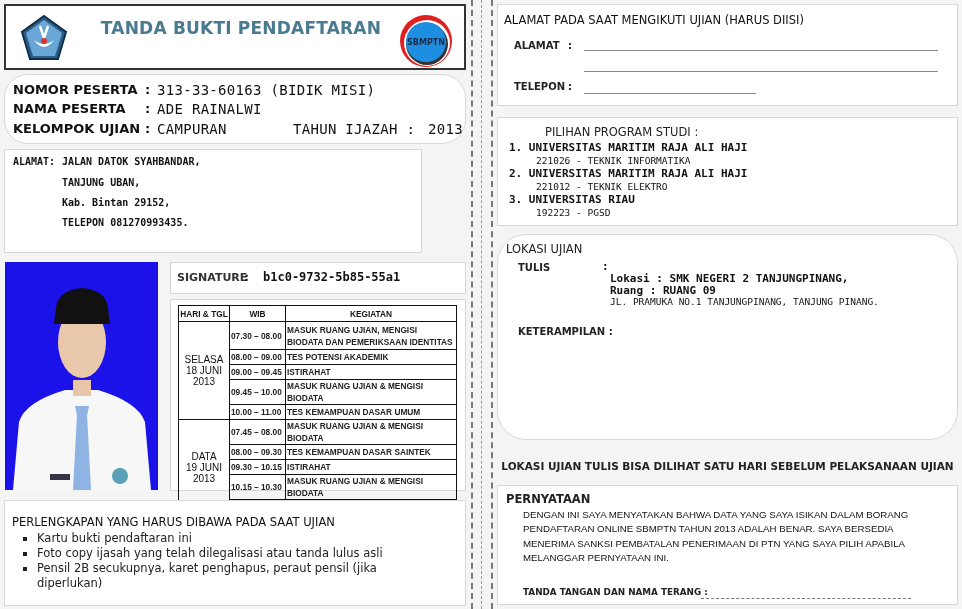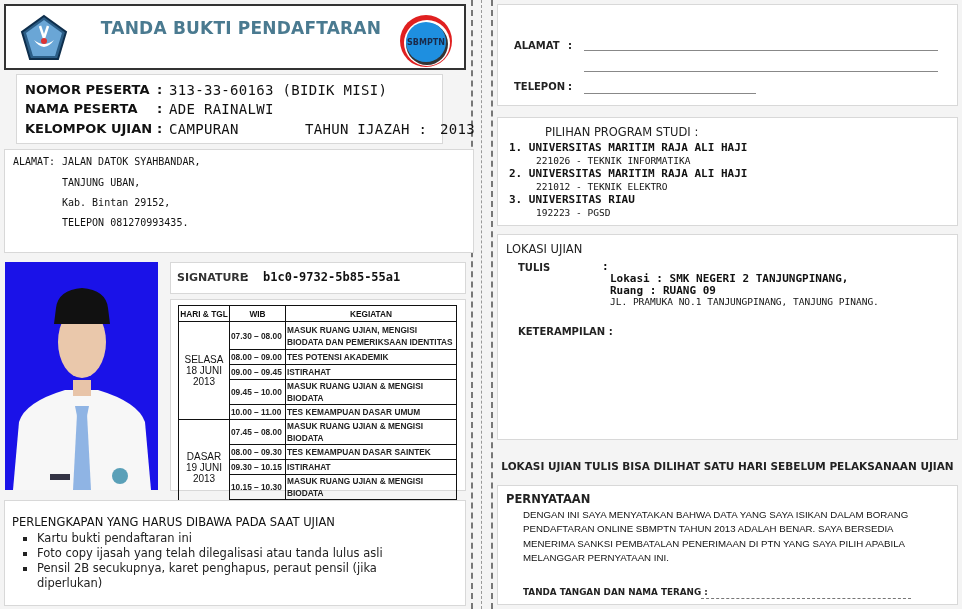--- a/index.html
+++ b/index.html
@@ -21,28 +21,28 @@
   #header { left:4px; top:4px; width:462px; height:66px; border:2px solid #333; }
   #header .title {
     position:absolute; left:90px; width:290px; top:11px; text-align:center;
     font-family:"DejaVu Sans", sans-serif; font-weight:bold; font-size:17px;
     line-height:22px; color:#4a7a90; letter-spacing:0.2px;
   }
   .logo-kemdik { position:absolute; left:14px; top:8px; width:48px; height:48px; }
   .logo-sbmptn { position:absolute; left:393px; top:8px; width:54px; height:54px; }
 
   
-  #identity { left:16px; top:74px; width:427px; height:70px; }
+  #identity { left:4px; top:74px; width:462px; height:70px;border-radius:24px; }
   .id-row { position:absolute; left:8px; font-size:13px; height:20px; line-height:20px; }
   .id-label { position:absolute; left:0; font-weight:bold; font-family:"DejaVu Sans", sans-serif; font-size:13px; color:#111; white-space:nowrap; }
   .id-colon { position:absolute; left:132px; font-weight:bold; }
   .id-value { position:absolute; left:144px; font-family:"DejaVu Sans Mono", monospace; font-size:14px; white-space:nowrap; letter-spacing:0.3px; }
 
   
-  #address { left:4px; top:149px; width:470px; height:104px; }
+  #address { left:4px; top:149px; width:418px; height:104px;font-weight:bold; }
   #address .lbl { position:absolute; left:8px; top:6px; font-size:10px; font-family:"DejaVu Sans Mono", monospace; }
   #address .line { position:absolute; left:57px; font-size:10px; font-family:"DejaVu Sans Mono", monospace; white-space:nowrap; }
 
   
   #photo { position:absolute; left:5px; top:262px; width:153px; height:228px; background:#1a12e8; overflow:hidden; }
 
   
   #signature { left:170px; top:262px; width:296px; height:32px; }
   #signature .lbl { position:absolute; left:6px; top:8px; font-size:11px; font-weight:bold; color:#333; }
   #signature .val { position:absolute; left:85px; top:7px; font-size:12px; font-weight:bold; font-family:"DejaVu Sans Mono", monospace; white-space:nowrap; }
@@ -70,21 +70,21 @@
   #exam-address .heading { position:absolute; left:6px; top:8px; font-size:11.5px; color:#111; white-space:nowrap; }
   .fld-label { position:absolute; font-size:10px; font-weight:bold; color:#222; white-space:nowrap; }
   .fld-colon { position:absolute; font-size:10px; font-weight:bold; }
   .uline { position:absolute; height:0; border-top:1px solid #888; }
 
   #programs { left:497px; top:117px; width:461px; height:109px; }
   #programs .heading { position:absolute; left:8px; top:7px; font-size:11.5px; color:#222;margin-left:39px; }
   .prog-name { position:absolute; left:11px; font-family:"DejaVu Sans Mono", monospace; font-weight:bold; font-size:11px; white-space:nowrap; }
   .prog-code { position:absolute; left:38px; font-family:"DejaVu Sans Mono", monospace; font-size:9.5px; white-space:nowrap; }
 
-  #location { left:497px; top:234px; width:461px; height:206px; }
+  #location { left:497px; top:234px; width:461px; height:206px;border-radius:29px; }
   #location .heading { position:absolute; left:8px; top:7px; font-size:11.5px; color:#222; }
   .loc-line { position:absolute; left:112px; font-family:"DejaVu Sans Mono", monospace; font-weight:bold; font-size:11px; white-space:nowrap; }
   .loc-addr { position:absolute; left:112px; font-family:"DejaVu Sans Mono", monospace; font-size:9.5px; white-space:nowrap; }
   #location .note { position:absolute; left:0; right:0; top:225px; text-align:center; font-size:10.5px; font-weight:bold; color:#222; }
 
   #statement { left:497px; top:485px; width:461px; height:120px; }
   #statement .heading { position:absolute; left:8px; top:6px; font-size:11.5px; font-weight:bold; color:#222; }
   #statement .body { position:absolute; left:25px; top:22px; width:420px; font-family:"Liberation Sans", sans-serif; font-size:9.7px; line-height:14.4px; color:#111; }
   #statement .sign-lbl { position:absolute; left:25px; top:101px; font-size:8.8px; font-weight:bold; color:#222; white-space:nowrap; }
   #statement .sign-line { position:absolute; left:203px; top:112px; width:210px; border-top:1px dashed #777; }
@@ -192,21 +192,21 @@
     <tr style="height:15px;padding-left:32px;">
       <td class="time">09.45 – 10.00</td>
       <td class="act">MASUK RUANG UJIAN &amp; MENGISI BIODATA</td>
     </tr>
     <tr style="height:15px;">
       <td class="time">10.00 – 11.00</td>
       <td class="act">TES KEMAMPUAN DASAR UMUM</td>
     </tr>
     <tr style="height:15px;">
       <td class="day" rowspan="5">
-        <div>DASAR</div>
+        <div>DATA</div>
         <div>19 JUNI</div>
         <div>2013</div>
       </td>
       <td class="time">07.45 – 08.00</td>
       <td class="act">MASUK RUANG UJIAN &amp; MENGISI BIODATA</td>
     </tr>
     <tr style="height:15px;">
       <td class="time">08.00 – 09.30</td>
       <td class="act">TES KEMAMPUAN DASAR SAINTEK</td>
     </tr>
@@ -229,20 +229,21 @@
 <div class="box" id="equip">
   <div class="heading">PERLENGKAPAN YANG HARUS DIBAWA PADA SAAT UJIAN</div>
   <ul>
     <li>Kartu bukti pendaftaran ini</li>
     <li>Foto copy ijasah yang telah dilegalisasi atau tanda lulus asli</li>
     <li>Pensil 2B secukupnya, karet penghapus, peraut pensil (jika diperlukan)</li>
   </ul>
 </div>
 
 <div class="box" id="exam-address">
+  <div class="heading">ALAMAT PADA SAAT MENGIKUTI UJIAN  (HARUS DIISI)</div>
   <span class="fld-label" style="left:16px; top:35px;">ALAMAT</span>
   <span class="fld-colon" style="left:70px; top:35px;">:</span>
   <div class="uline" style="left:86px; top:45px; width:354px;"></div>
   <div class="uline" style="left:86px; top:66px; width:354px;"></div>
   <span class="fld-label" style="left:16px; top:76px;">TELEPON</span>
   <span class="fld-colon" style="left:70px; top:76px;">:</span>
   <div class="uline" style="left:86px; top:88px; width:172px;"></div>
 </div>
 
 <div class="box" id="programs">

